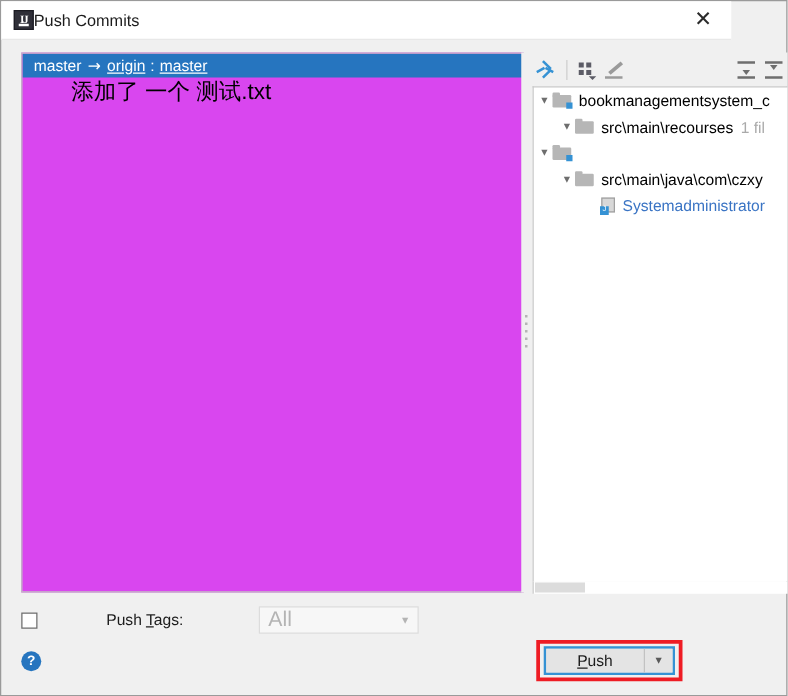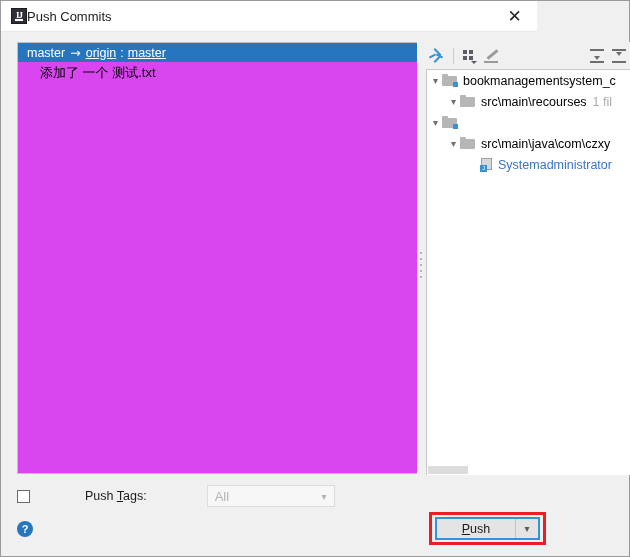--- a/index.html
+++ b/index.html
@@ -22,21 +22,21 @@
     height: 557px;
     background: #f0f0f0;
     box-sizing: border-box;
     border: 1px solid #9a9a9a;
   }
 
   
   .titlebar {
     position: absolute;
     left: 0; top: 0;
-    width: 536px;
+    width: 584px;
     height: 30px;
     background: #ffffff;
     border-bottom: 1px solid #e8e8e8;
     display: flex;
     align-items: center;
   }
   .title-icon {
     width: 16px; height: 16px;
     margin-left: 10px;
     position: relative;
@@ -107,23 +107,23 @@
     margin: 0 5px;
     font-family: "DejaVu Sans", sans-serif;
   }
   .branch-row .colon {
     margin: 0 4px;
   }
   .commit-row {
     height: 22px;
     display: flex;
     align-items: center;
-    padding-left: 22px;
+    padding-left: 39px;
     color: #000000;
-    font-size: 13px;
+    font-size: 18px;
     box-sizing: border-box;
     text-align: right;
   }
 
   
   .splitter {
     position: absolute;
     left: 416px; top: 41px;
     width: 9px;
     height: 432px;
@@ -417,21 +417,21 @@
     border: 1px solid #dcdcdc;
     background: #f7f7f7;
     box-sizing: border-box;
     display: flex;
     align-items: center;
     position: relative;
   }
   .tags-combo .val {
     margin-left: 7px;
     color: #b4b4b4;
-    font-size: 13px;
+    font-size: 17px;
   }
   .tags-combo .chev {
     position: absolute;
     right: 7px;
     color: #b4b4b4;
     font-size: 10px;
     width: auto;
   }
 
   

